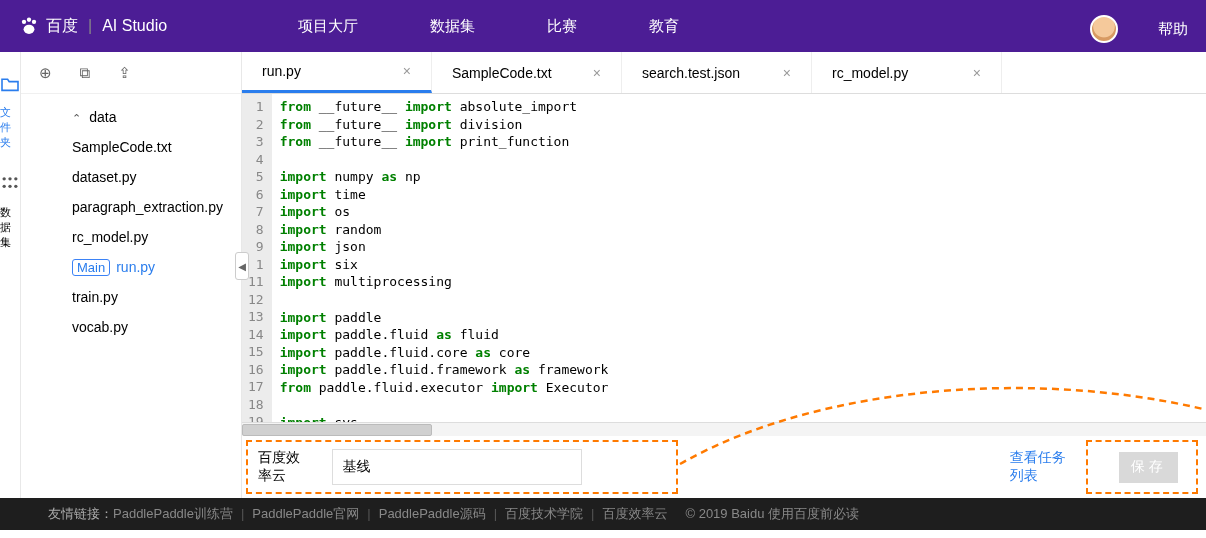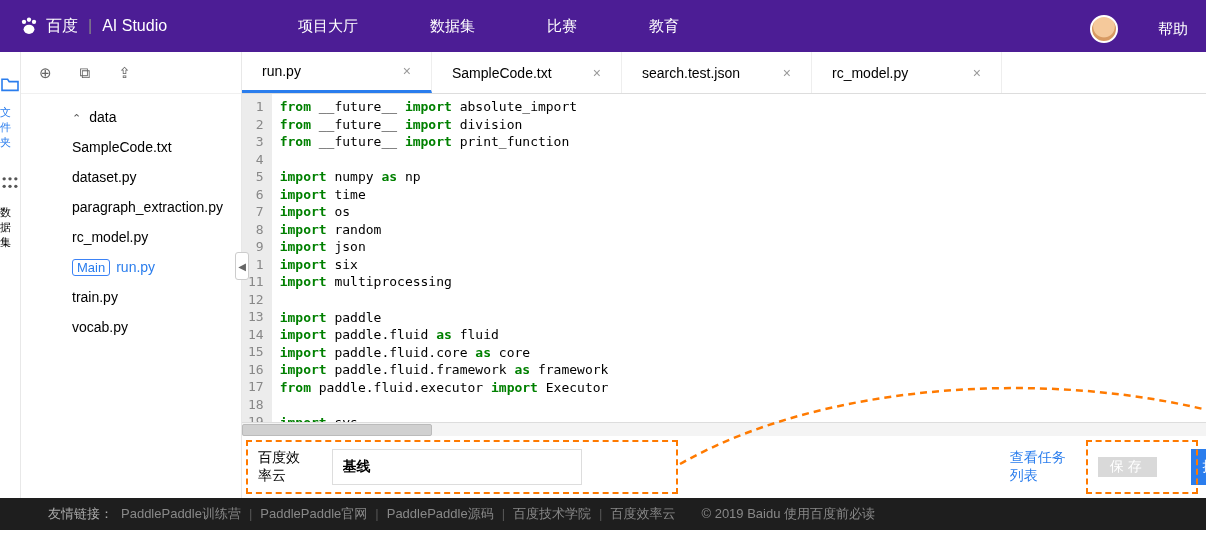--- a/index.html
+++ b/index.html
@@ -41,26 +41,26 @@
 .collapse-chev { position:absolute; left:-7px; top:200px; width:14px; height:28px; background:#fff; border:1px solid #ccc; border-radius:3px; display:flex; align-items:center; justify-content:center; font-size:10px; color:#666; cursor:pointer; z-index:5; }
 .hscroll { height:14px; border-top:1px solid #ddd; background:#f4f4f4; position:relative; }
 .hscroll .thumb { position:absolute; left:0; top:1px; height:12px; width:190px; background:#d0d0d0; border:1px solid #bbb; border-radius:2px; }
 
 .submitbar { height:62px; display:flex; align-items:center; padding:0 12px; gap:18px; position:relative; }
 .dashbox { position:absolute; border:2px dashed #ff7a00; pointer-events:none; }
 .box-remark { left:4px; top:4px; width:432px; height:54px; }
 .box-view { left:844px; top:4px; width:112px; height:54px; }
 .arrow-path { position:absolute; pointer-events:none; z-index:3; }
 .lbl { font-size:14px; margin-left:4px; }
-.remark-input { width:310px; height:34px; border:1px solid #ddd; padding:17px 10px; font-size:14px;font-weight:bold; }
+.remark-input { width:310px; height:34px; border:1px solid #ddd; padding:17px 10px; font-size:14px; }
 .viewlink { color:#2a7ded; font-size:14px; cursor:pointer; margin-left:410px; }
-.btn-save { width:74px; height:20px; background:#d9d9d9; color:#fff; border:none; font-size:14px; margin-left:4px; letter-spacing:4px; }
+.btn-save { width:74px; height:31px; background:#d9d9d9; color:#fff; border:none; font-size:14px; margin-left:25px; letter-spacing:4px; }
 .btn-submit { width:92px; height:36px; background:#2a7ded; color:#fff; border:none; font-size:14px; margin-left:16px; letter-spacing:6px; cursor:pointer; }
 
-.footer { height:32px; background:#1e1e1e; color:#aaa; display:flex; align-items:center; padding:0 48px; font-size:13px; gap:8px; }
+.footer { height:32px; background:#1e1e1e; color:#aaa; display:flex; align-items:center; padding:0 48px; font-size:13px; }
 .footer a { color:#888; text-decoration:none; cursor:pointer; }
 .footer .sep { color:#555; margin:0 8px; }
 </style>
 </head>
 <body>
 
 <div class="topnav">
   <div class="logo">
     <svg class="paw" viewBox="0 0 24 24" fill="#fff">
         <circle cx="6" cy="7" r="2.6"></circle>

